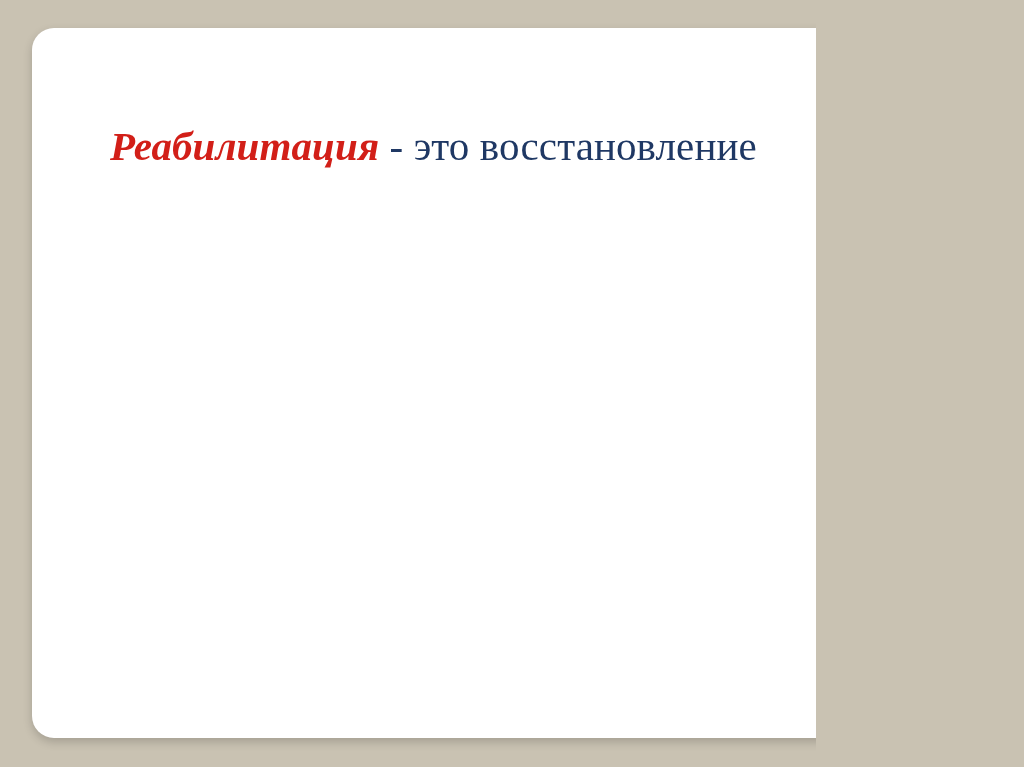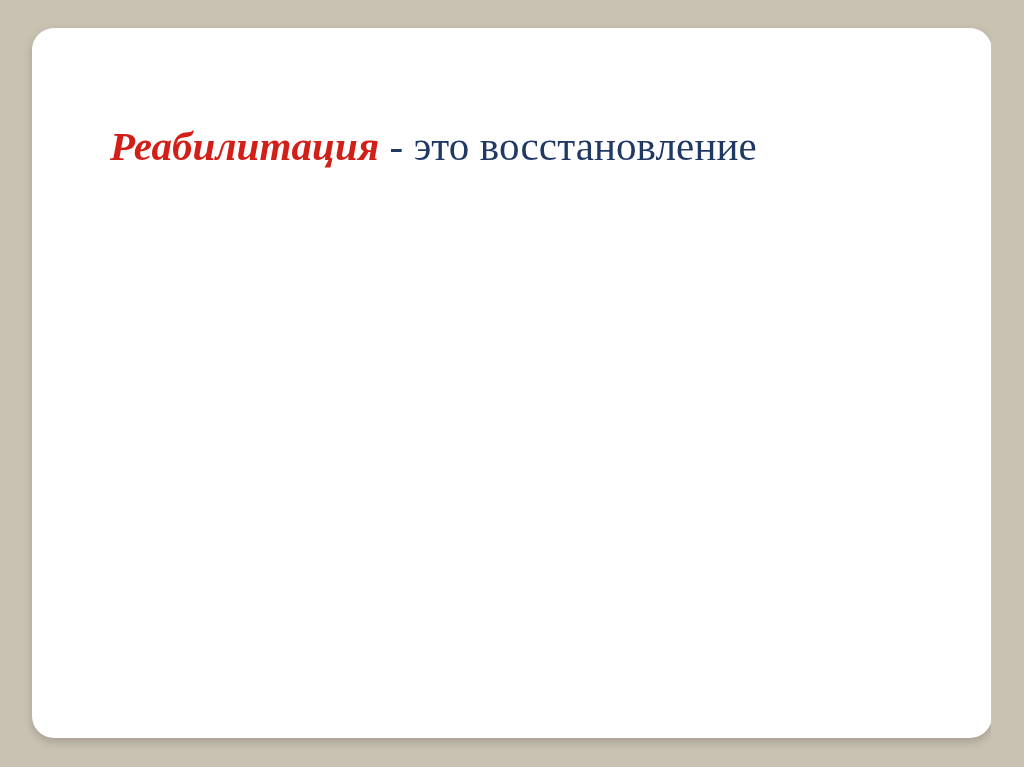--- a/index.html
+++ b/index.html
@@ -5,21 +5,21 @@
   html, body {
     margin: 0;
     padding: 0;
     width: 1024px;
     height: 767px;
     background: #c9c2b2;
     font-family: "Liberation Serif", serif;
   }
   .slide-stage {
     position: relative;
-    width: 991px;
+    width: 816px;
     height: 767px;
     background: #c9c2b2;
     overflow: hidden;
   }
   .slide-card {
     position: absolute;
     left: 32px;
     top: 28px;
     width: 960px;
     height: 710px;

